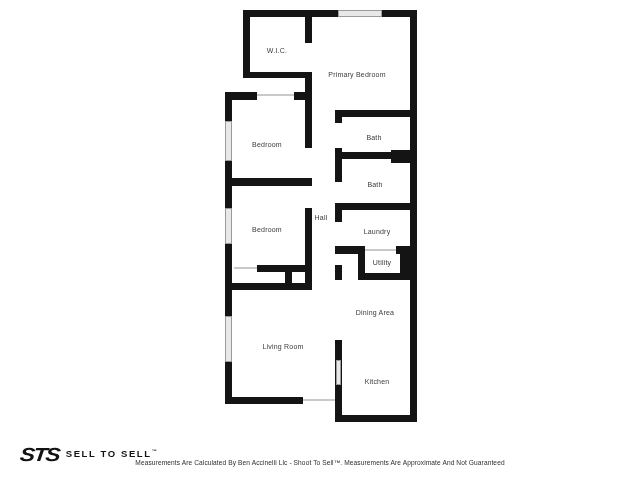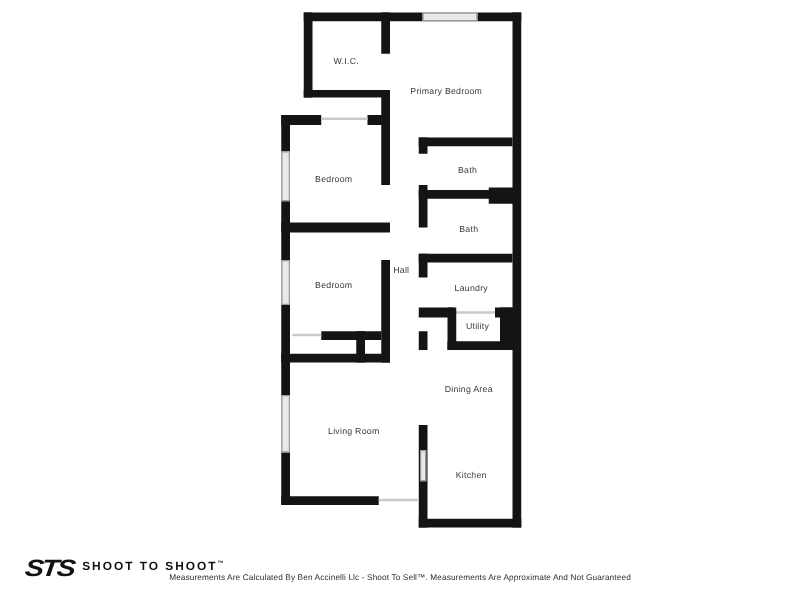--- a/index.html
+++ b/index.html
@@ -113,18 +113,18 @@
     <div class="room-label" style="left:377px;top:231px;">Laundry</div>
     <div class="room-label" style="left:382px;top:262px;">Utility</div>
     <div class="room-label" style="left:375px;top:312px;">Dining Area</div>
     <div class="room-label" style="left:283px;top:346px;">Living Room</div>
     <div class="room-label" style="left:377px;top:381px;">Kitchen</div>
   </div>
 
   <div class="footer">
     <div class="logo">
       <span class="logo-sts">STS</span>
-      <span class="logo-word"><span>SHOOT TO SHOOT</span><span class="logo-tm">™</span></span>
+      <span class="logo-word"><span>SELL TO SELL</span><span class="logo-tm">™</span></span>
     </div>
     <div class="disclaimer">Measurements Are Calculated By Ben Accinelli Llc - Shoot To Sell™. Measurements Are Approximate And Not Guaranteed</div>
   </div>
 
 </div>
 
 </body></html>

